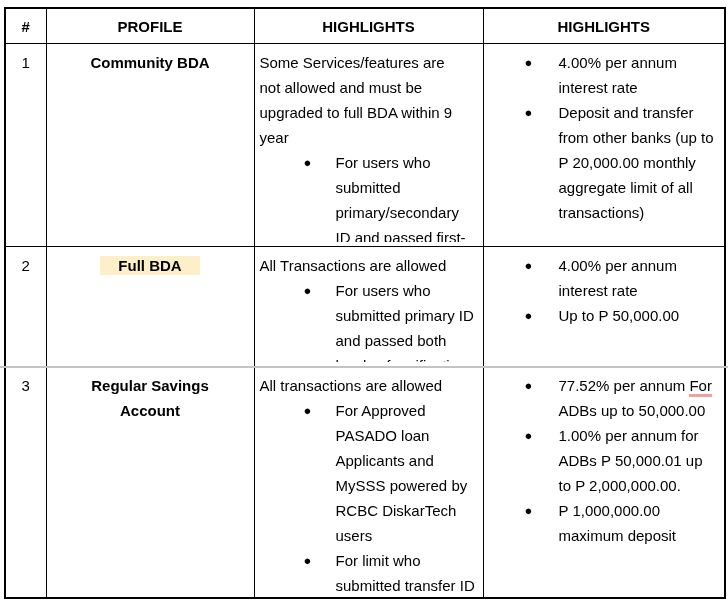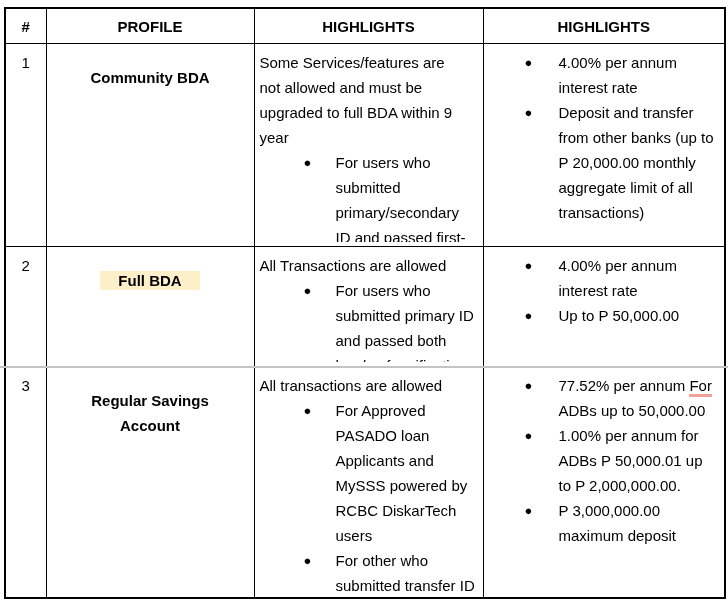--- a/index.html
+++ b/index.html
@@ -35,21 +35,21 @@
   tr.row-0 td{height:202px;}
   tr.row-1 td{height:119px;}
   tr.row-2 td{height:230px;}
   .cell-inner{padding:6px 5px 0 5px;overflow:hidden;}
   tr.row-0 .cell-inner{max-height:192px;}
   tr.row-1 .cell-inner{max-height:109px;}
   tr.row-2 .cell-inner{max-height:220px;}
 
   .cell-num{text-align:center;}
   .cell-profile{text-align:center;font-weight:bold;}
-  .profile-text{display:block;max-width:170px;margin:15px auto;}
+  .profile-text{display:block;max-width:170px;margin:0 auto;}
   .profile-text .hl-span{
     background:var(--hl);
     padding:1px 18px;
   }
 
   .intro{max-width:200px;}
   ul.bullets{list-style:none;margin:0;padding:0;}
   ul.bullets li{position:relative;}
   .cell-desc ul.bullets li{padding-left:76px;}
   .cell-desc ul.bullets .bullet{position:absolute;left:44px;top:0;}
@@ -143,30 +143,30 @@
           <td class="cell-profile">
             <div class="cell-inner">
               <span class="profile-text">Regular Savings Account</span>
             </div>
           </td>
           <td class="cell-desc">
             <div class="cell-inner">
               <div class="intro">All transactions are allowed</div>
               <ul class="bullets">
                 <li><span class="bullet">●</span><span>For Approved PASADO loan Applicants and MySSS powered by RCBC DiskarTech users</span></li>
-                <li><span class="bullet">●</span><span>For other who submitted </span><span class="misspell">transfer</span><span> ID and passed both levels of verification</span></li>
+                <li><span class="bullet">●</span><span>For limit who submitted </span><span class="misspell">transfer</span><span> ID and passed both levels of verification</span></li>
               </ul>
             </div>
           </td>
           <td class="cell-high">
             <div class="cell-inner">
               <ul class="bullets">
                 <li><span class="bullet">●</span><span>77.52% per annum </span><span class="misspell">For</span><span> ADBs up to 50,000.00</span></li>
                 <li><span class="bullet">●</span><span>1.00% per annum for ADBs P 50,000.01 up to P 2,000,000.00.</span></li>
-                <li><span class="bullet">●</span><span>P 3,000,000.00 maximum deposit</span></li>
+                <li><span class="bullet">●</span><span>P 1,000,000.00 maximum deposit</span></li>
               </ul>
             </div>
           </td>
         </tr>
       </tbody>
   </table>
   <div class="pagebreak-line"></div>
 </div>
 
 </body></html>

